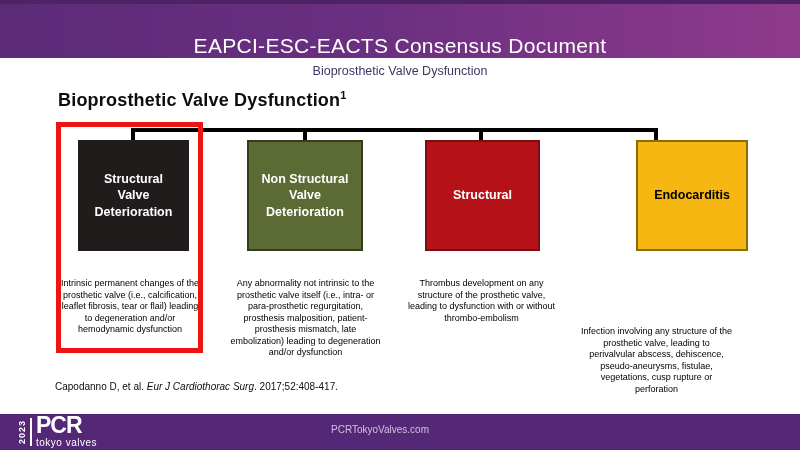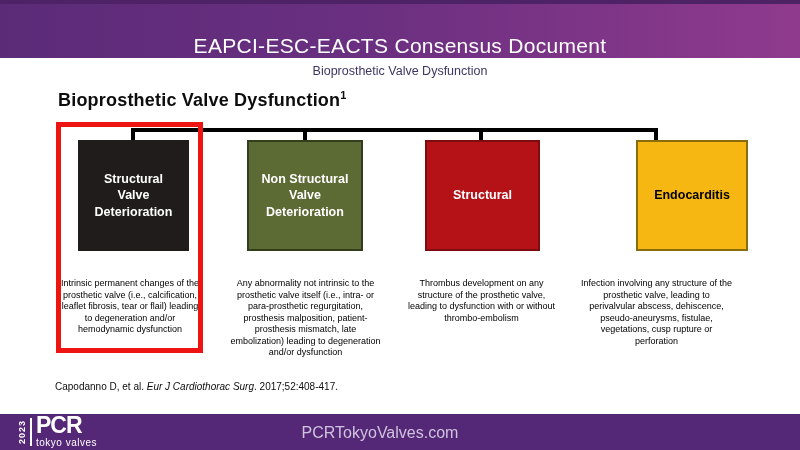--- a/index.html
+++ b/index.html
@@ -46,29 +46,29 @@
     border:5px solid #ee1411; box-sizing:border-box; background:transparent; z-index:5;
   }
   
   .node-desc {
     position:absolute; top:278px; font-size:9px; line-height:1.28; color:#000;
     text-align:center;
   }
   .desc-0 { left:60px;  width:140px; }
   .desc-1 { left:228px; width:155px; }
   .desc-2 { left:404px; width:155px; }
-  .desc-3 { left:579px; width:155px; }
+  .desc-3 { left:579px; width:155px;margin-top:48px; }
   
   .citation { position:absolute; left:55px; top:381px; font-size:10px; color:#0d0d0d; }
   .citation .journal { font-style:italic; }
   
   .footer { position:absolute; left:0; top:414px; width:800px; height:36px; background:#552877; }
   .footer-url {
     position:absolute; left:0; top:10px; width:760px; text-align:center;
-    color:#cfc4de; font-size:16px;
+    color:#cfc4de; font-size:10px;
   }
   .logo { position:absolute; left:18px; top:3px; height:30px; display:flex; align-items:center; }
   .logo-year {
     writing-mode:vertical-rl; transform:rotate(180deg);
     color:#fff; font-size:9px; font-weight:bold; letter-spacing:1px; line-height:1;
   }
   .logo-divider { width:2px; height:28px; background:#fff; margin:0 4px 0 3px; }
   .logo-text { display:flex; flex-direction:column; }
   .logo-brand { color:#fff; font-size:23px; font-weight:bold; letter-spacing:-1px; line-height:0.85; }
   .logo-tagline { color:#fff; font-size:10px; letter-spacing:0.5px; margin-top:1px; }

